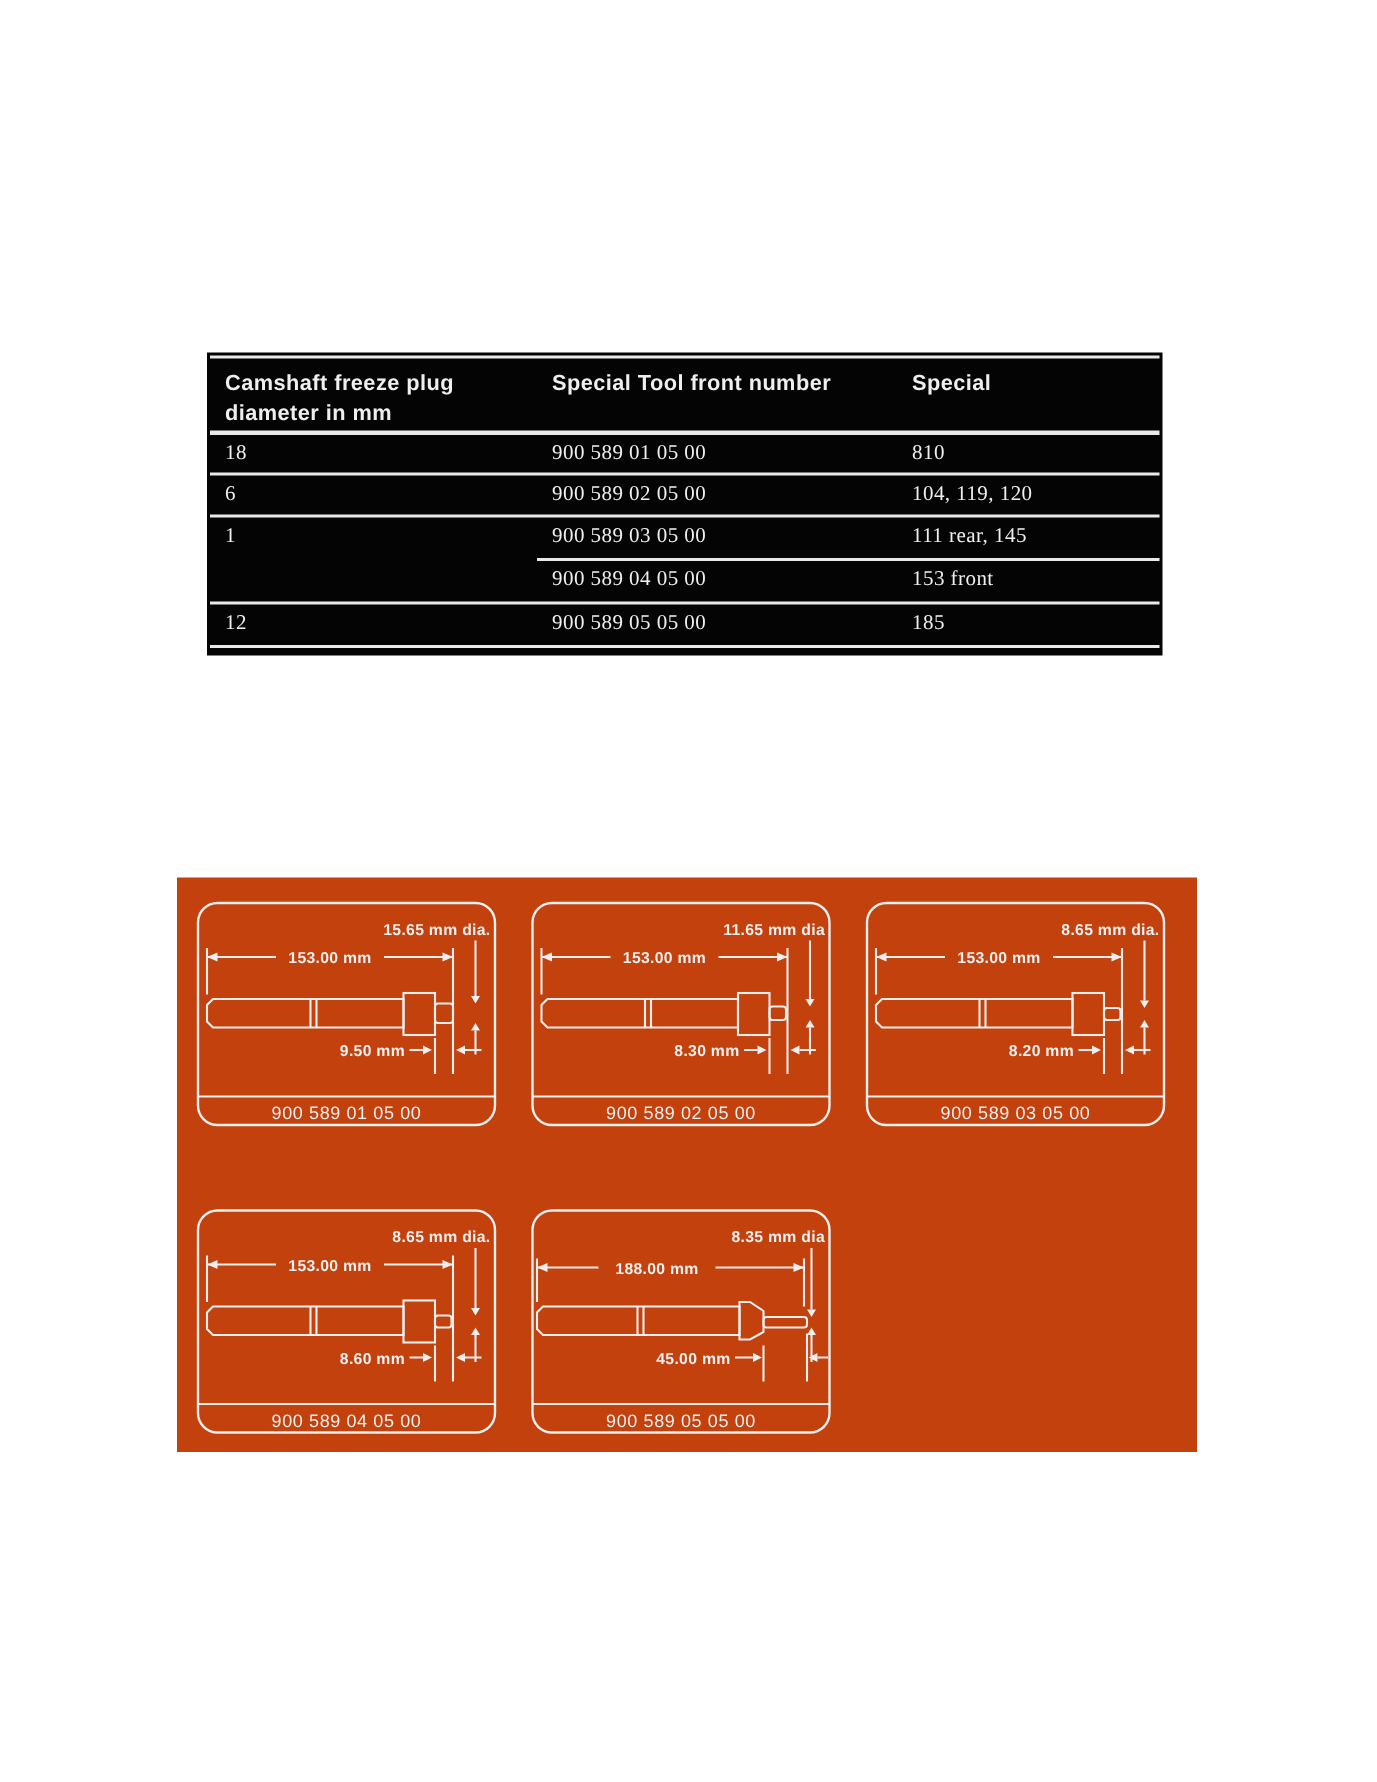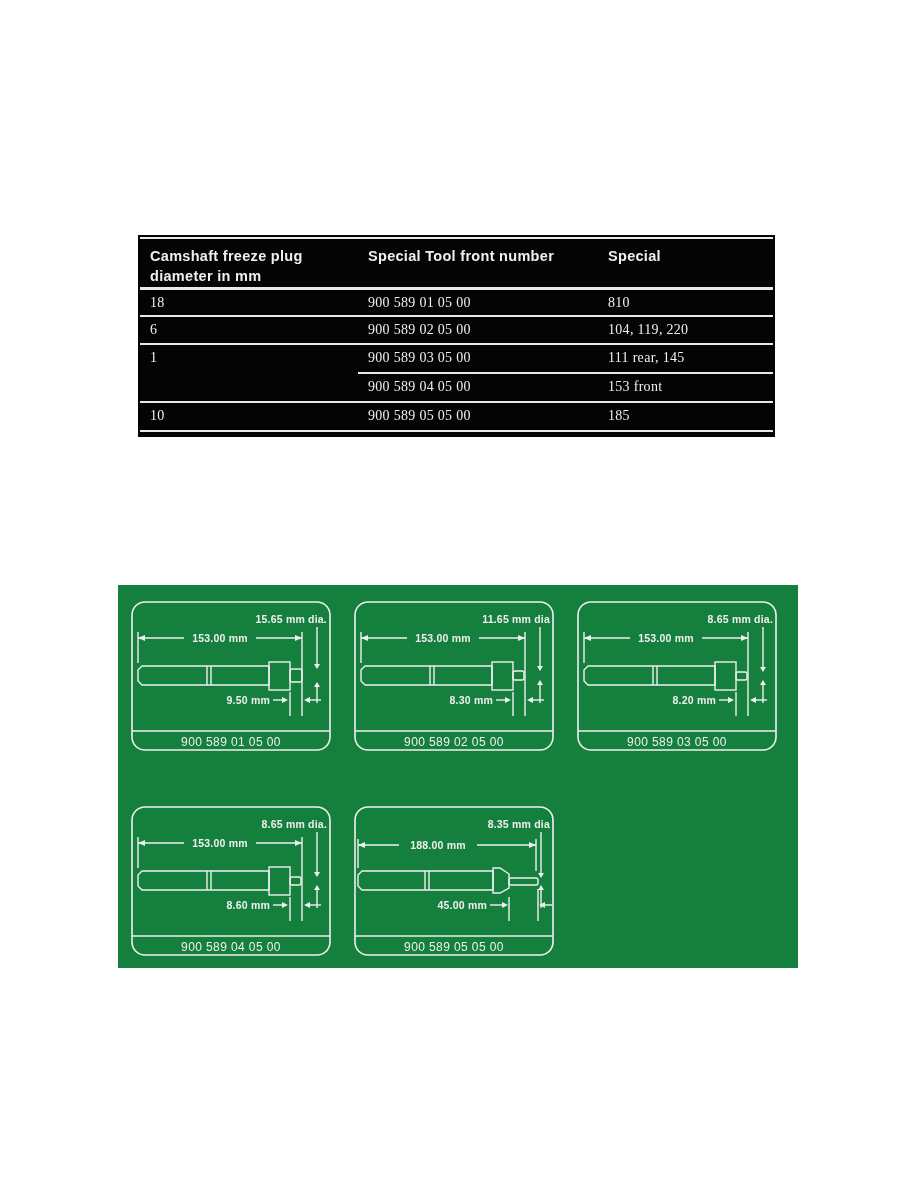--- a/index.html
+++ b/index.html
@@ -13,21 +13,21 @@
   .rule.partial{left:220px;}
   .t-row{position:absolute;left:0;right:0;}
   .t-cell{position:absolute;top:50%;transform:translateY(-50%);font-size:14px;
           letter-spacing:.3px;white-space:nowrap;font-family:Liberation Serif, serif;}
   .c1{left:12px;} .c2{left:230px;} .c3{left:470px;}
   .t-head{position:absolute;left:0;right:0;top:4px;height:48px;}
   .h-cell{position:absolute;top:7px;font-weight:bold;font-size:14.5px;letter-spacing:.3px;
           white-space:nowrap;line-height:20px;}
 
   
-  .tool-panel{position:absolute;left:118px;top:585px;width:680px;height:383px;background:#15803d;}
+  .tool-panel{position:absolute;left:118px;top:585px;width:680px;height:383px;background:#c2410c;}
   .tool-card{position:absolute;width:202px;height:152px;}
   .tool-card svg{display:block;width:202px;height:152px;}
   .card-1{left:12px;top:15px;} .card-2{left:235px;top:15px;} .card-3{left:458px;top:15px;}
   .card-4{left:12px;top:220px;} .card-5{left:235px;top:220px;}
   svg text{fill:#efefef;font-family:"Liberation Sans",sans-serif;}
   svg .dim{font-size:10.5px;font-weight:bold;letter-spacing:.2px;}
   svg .cap{font-size:12px;letter-spacing:.4px;}
   svg line,svg path,svg rect.shape,svg rect.frame{stroke:#efefef;fill:none;}
   svg .frame{stroke-width:1.6;}
   svg line,svg path,svg rect.shape{stroke-width:1.4;}
@@ -55,40 +55,40 @@
     <div class="t-row" style="top:55px;height:25px">
       <span class="t-cell c1">18</span>
       <span class="t-cell c2">900 589 01 05 00</span>
       <span class="t-cell c3">810</span>
     </div>
     <div class="rule" style="top:80px"></div>
 
     <div class="t-row" style="top:82px;height:26px">
       <span class="t-cell c1">6</span>
       <span class="t-cell c2">900 589 02 05 00</span>
-      <span class="t-cell c3">104, 119, 220</span>
+      <span class="t-cell c3">104, 119, 120</span>
     </div>
     <div class="rule" style="top:108px"></div>
 
     <div class="t-row" style="top:110px;height:25px">
       <span class="t-cell c1">1</span>
       <span class="t-cell c2">900 589 03 05 00</span>
       <span class="t-cell c3">111 rear, 145</span>
     </div>
     <div class="rule partial" style="top:137px"></div>
 
     <div class="t-row" style="top:139px;height:26px">
       <span class="t-cell c1"></span>
       <span class="t-cell c2">900 589 04 05 00</span>
       <span class="t-cell c3">153 front</span>
     </div>
     <div class="rule" style="top:166px"></div>
 
     <div class="t-row" style="top:168px;height:26px">
-      <span class="t-cell c1">10</span>
+      <span class="t-cell c1">12</span>
       <span class="t-cell c2">900 589 05 05 00</span>
       <span class="t-cell c3">185</span>
     </div>
     <div class="rule" style="top:195px"></div>
   </div>
 
   <div class="tool-panel">
 
     <div class="tool-card card-1">
       <svg viewBox="0 0 202 152">

